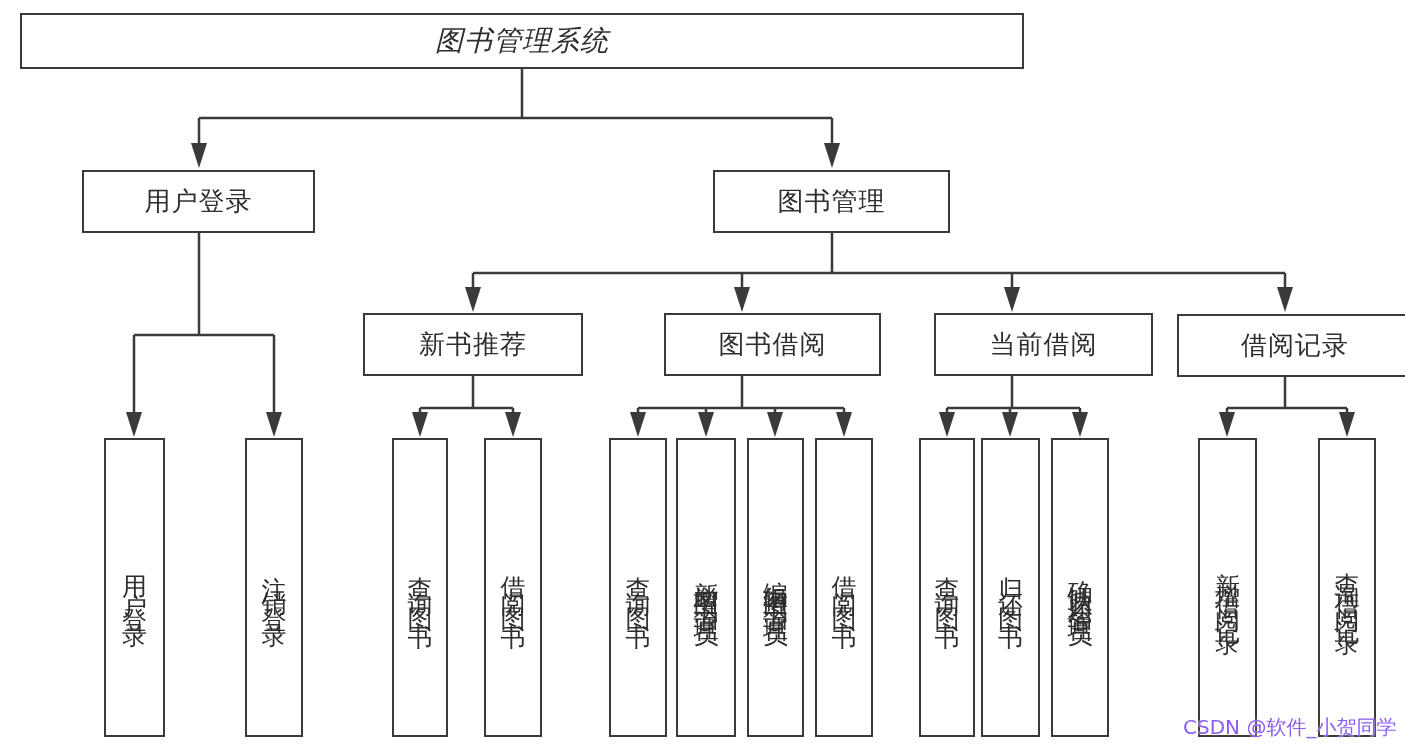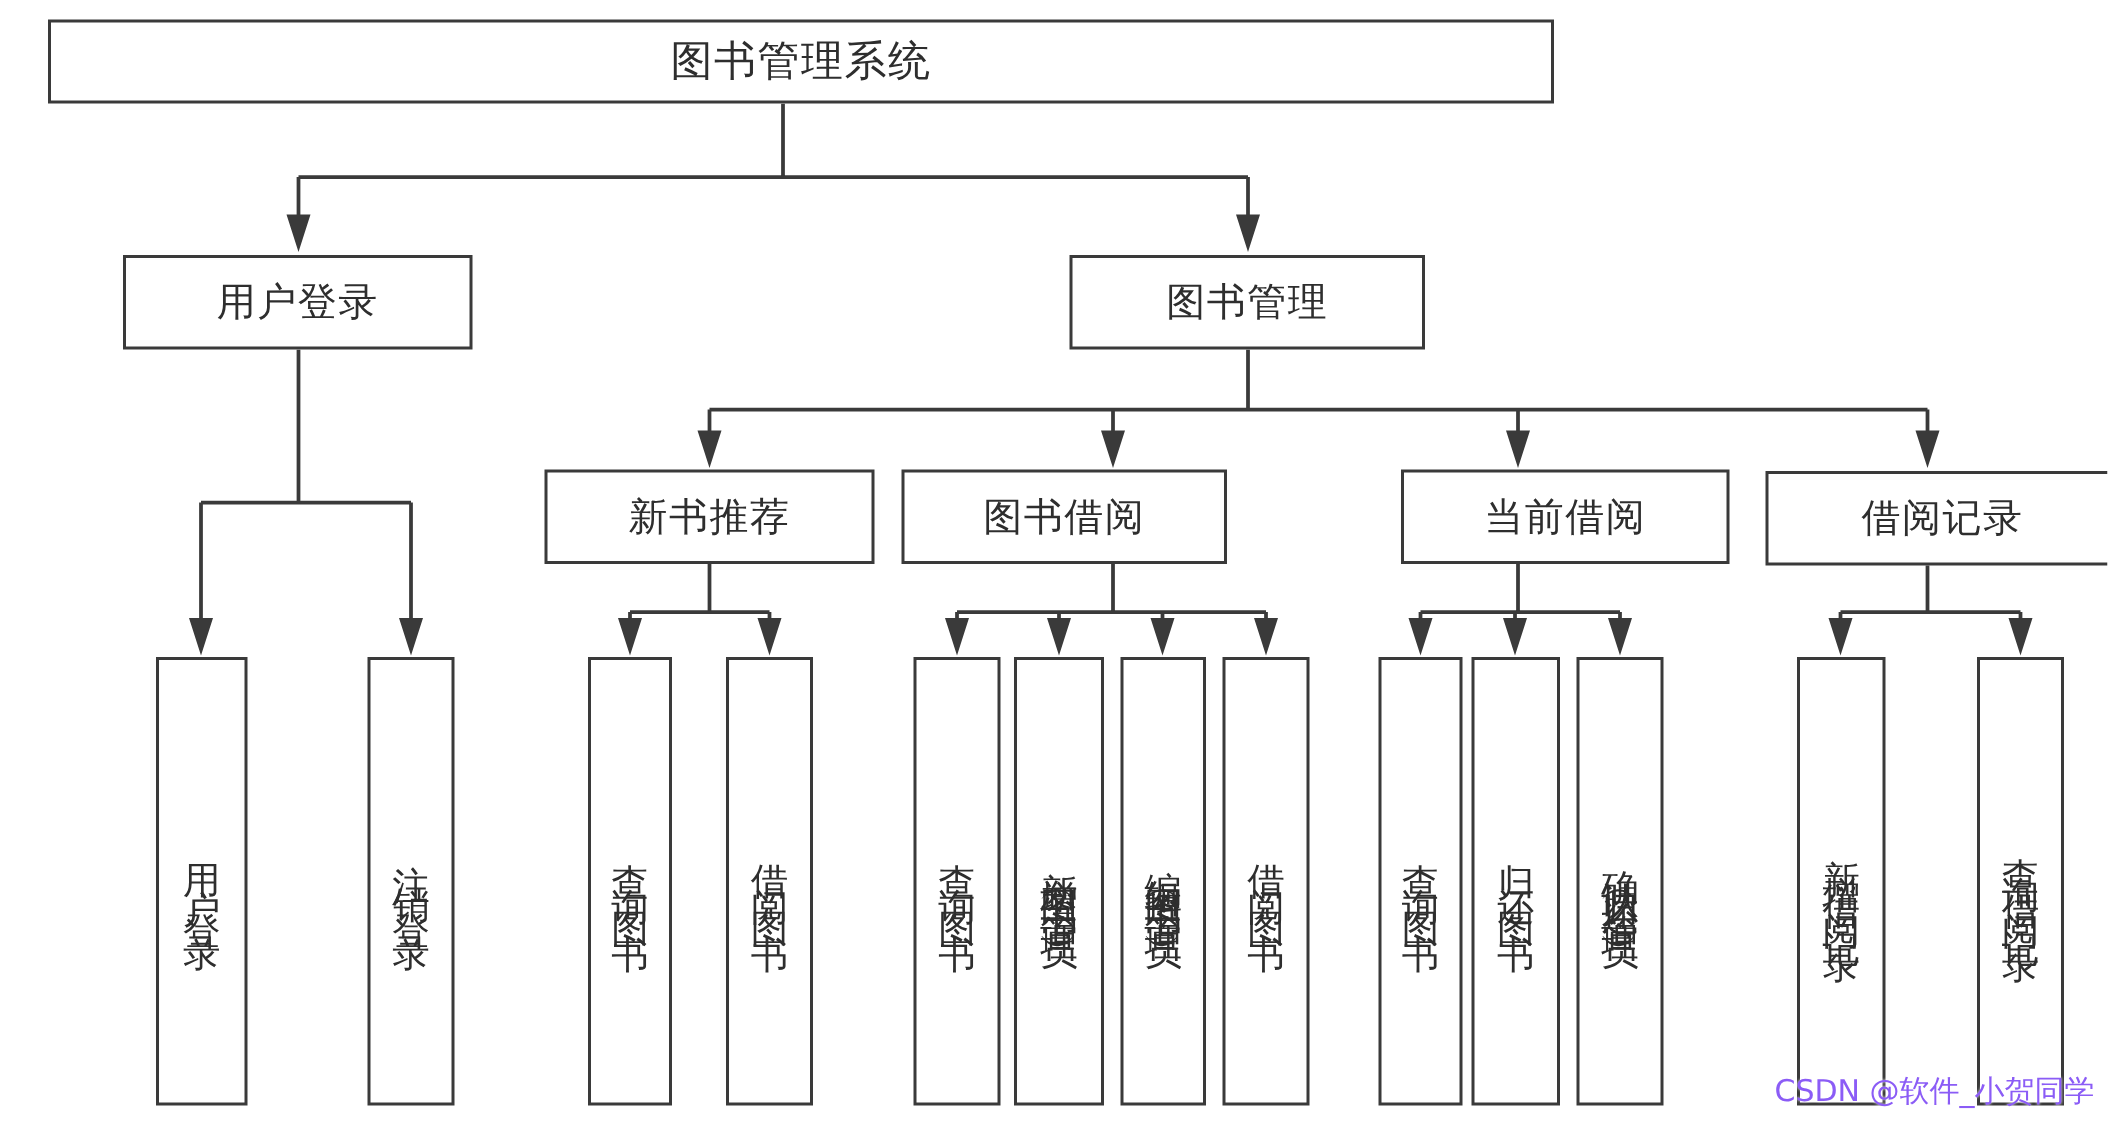--- a/index.html
+++ b/index.html
@@ -77,29 +77,29 @@
       <path d="M1012 376 V408 M947 408 H1080 M947 408 V415 M1010 408 V415 M1080 408 V415"></path>
       <path d="M1285 376 V408 M1227 408 H1347 M1227 408 V415 M1347 408 V415"></path>
     </g>
     <g fill="#3a3a3a" stroke="none">
       <path d="M191 143 L207 143 L199 168 Z M824 143 L840 143 L832 168 Z"></path>
       <path d="M465 287 L481 287 L473 312 Z M734 287 L750 287 L742 312 Z M1004 287 L1020 287 L1012 312 Z M1277 287 L1293 287 L1285 312 Z"></path>
       <path d="M126 412 L142 412 L134 437 Z M266 412 L282 412 L274 437 Z M412 412 L428 412 L420 437 Z M505 412 L521 412 L513 437 Z M630 412 L646 412 L638 437 Z M698 412 L714 412 L706 437 Z M767 412 L783 412 L775 437 Z M836 412 L852 412 L844 437 Z M939 412 L955 412 L947 437 Z M1002 412 L1018 412 L1010 437 Z M1072 412 L1088 412 L1080 437 Z M1219 412 L1235 412 L1227 437 Z M1339 412 L1355 412 L1347 437 Z"></path>
     </g>
   </svg>
 
-  <div class="hbox root" style="left:32px; top:13px; width:1004px; height:56px;">图书管理系统</div>
+  <div class="hbox root" style="left:20px; top:13px; width:1004px; height:56px;font-style:italic;">图书管理系统</div>
 
   <div class="hbox" style="left:82px; top:170px; width:233px; height:63px;">用户登录</div>
 
   <div class="hbox" style="left:363px; top:313px; width:220px; height:63px;">新书推荐</div>
 
   <div class="hbox" style="left:713px; top:170px; width:237px; height:63px;">图书管理</div>
 
-  <div class="hbox" style="left:601px; top:313px; width:217px; height:63px;text-align:center;">图书借阅</div>
+  <div class="hbox" style="left:664px; top:313px; width:217px; height:63px;text-align:center;">图书借阅</div>
 
   <div class="hbox" style="left:934px; top:313px; width:219px; height:63px;">当前借阅</div>
 
   <div class="hbox" style="left:1177px; top:314px; width:236px; height:63px;">借阅记录</div>
 
   <div class="leaf" style="left:104px; width:61px;">
     <span class="vtext ls-short">用户登录</span>
   </div>
   <div class="leaf" style="left:245px; width:58px;">
     <span class="vtext ls-short">注销登录</span>

